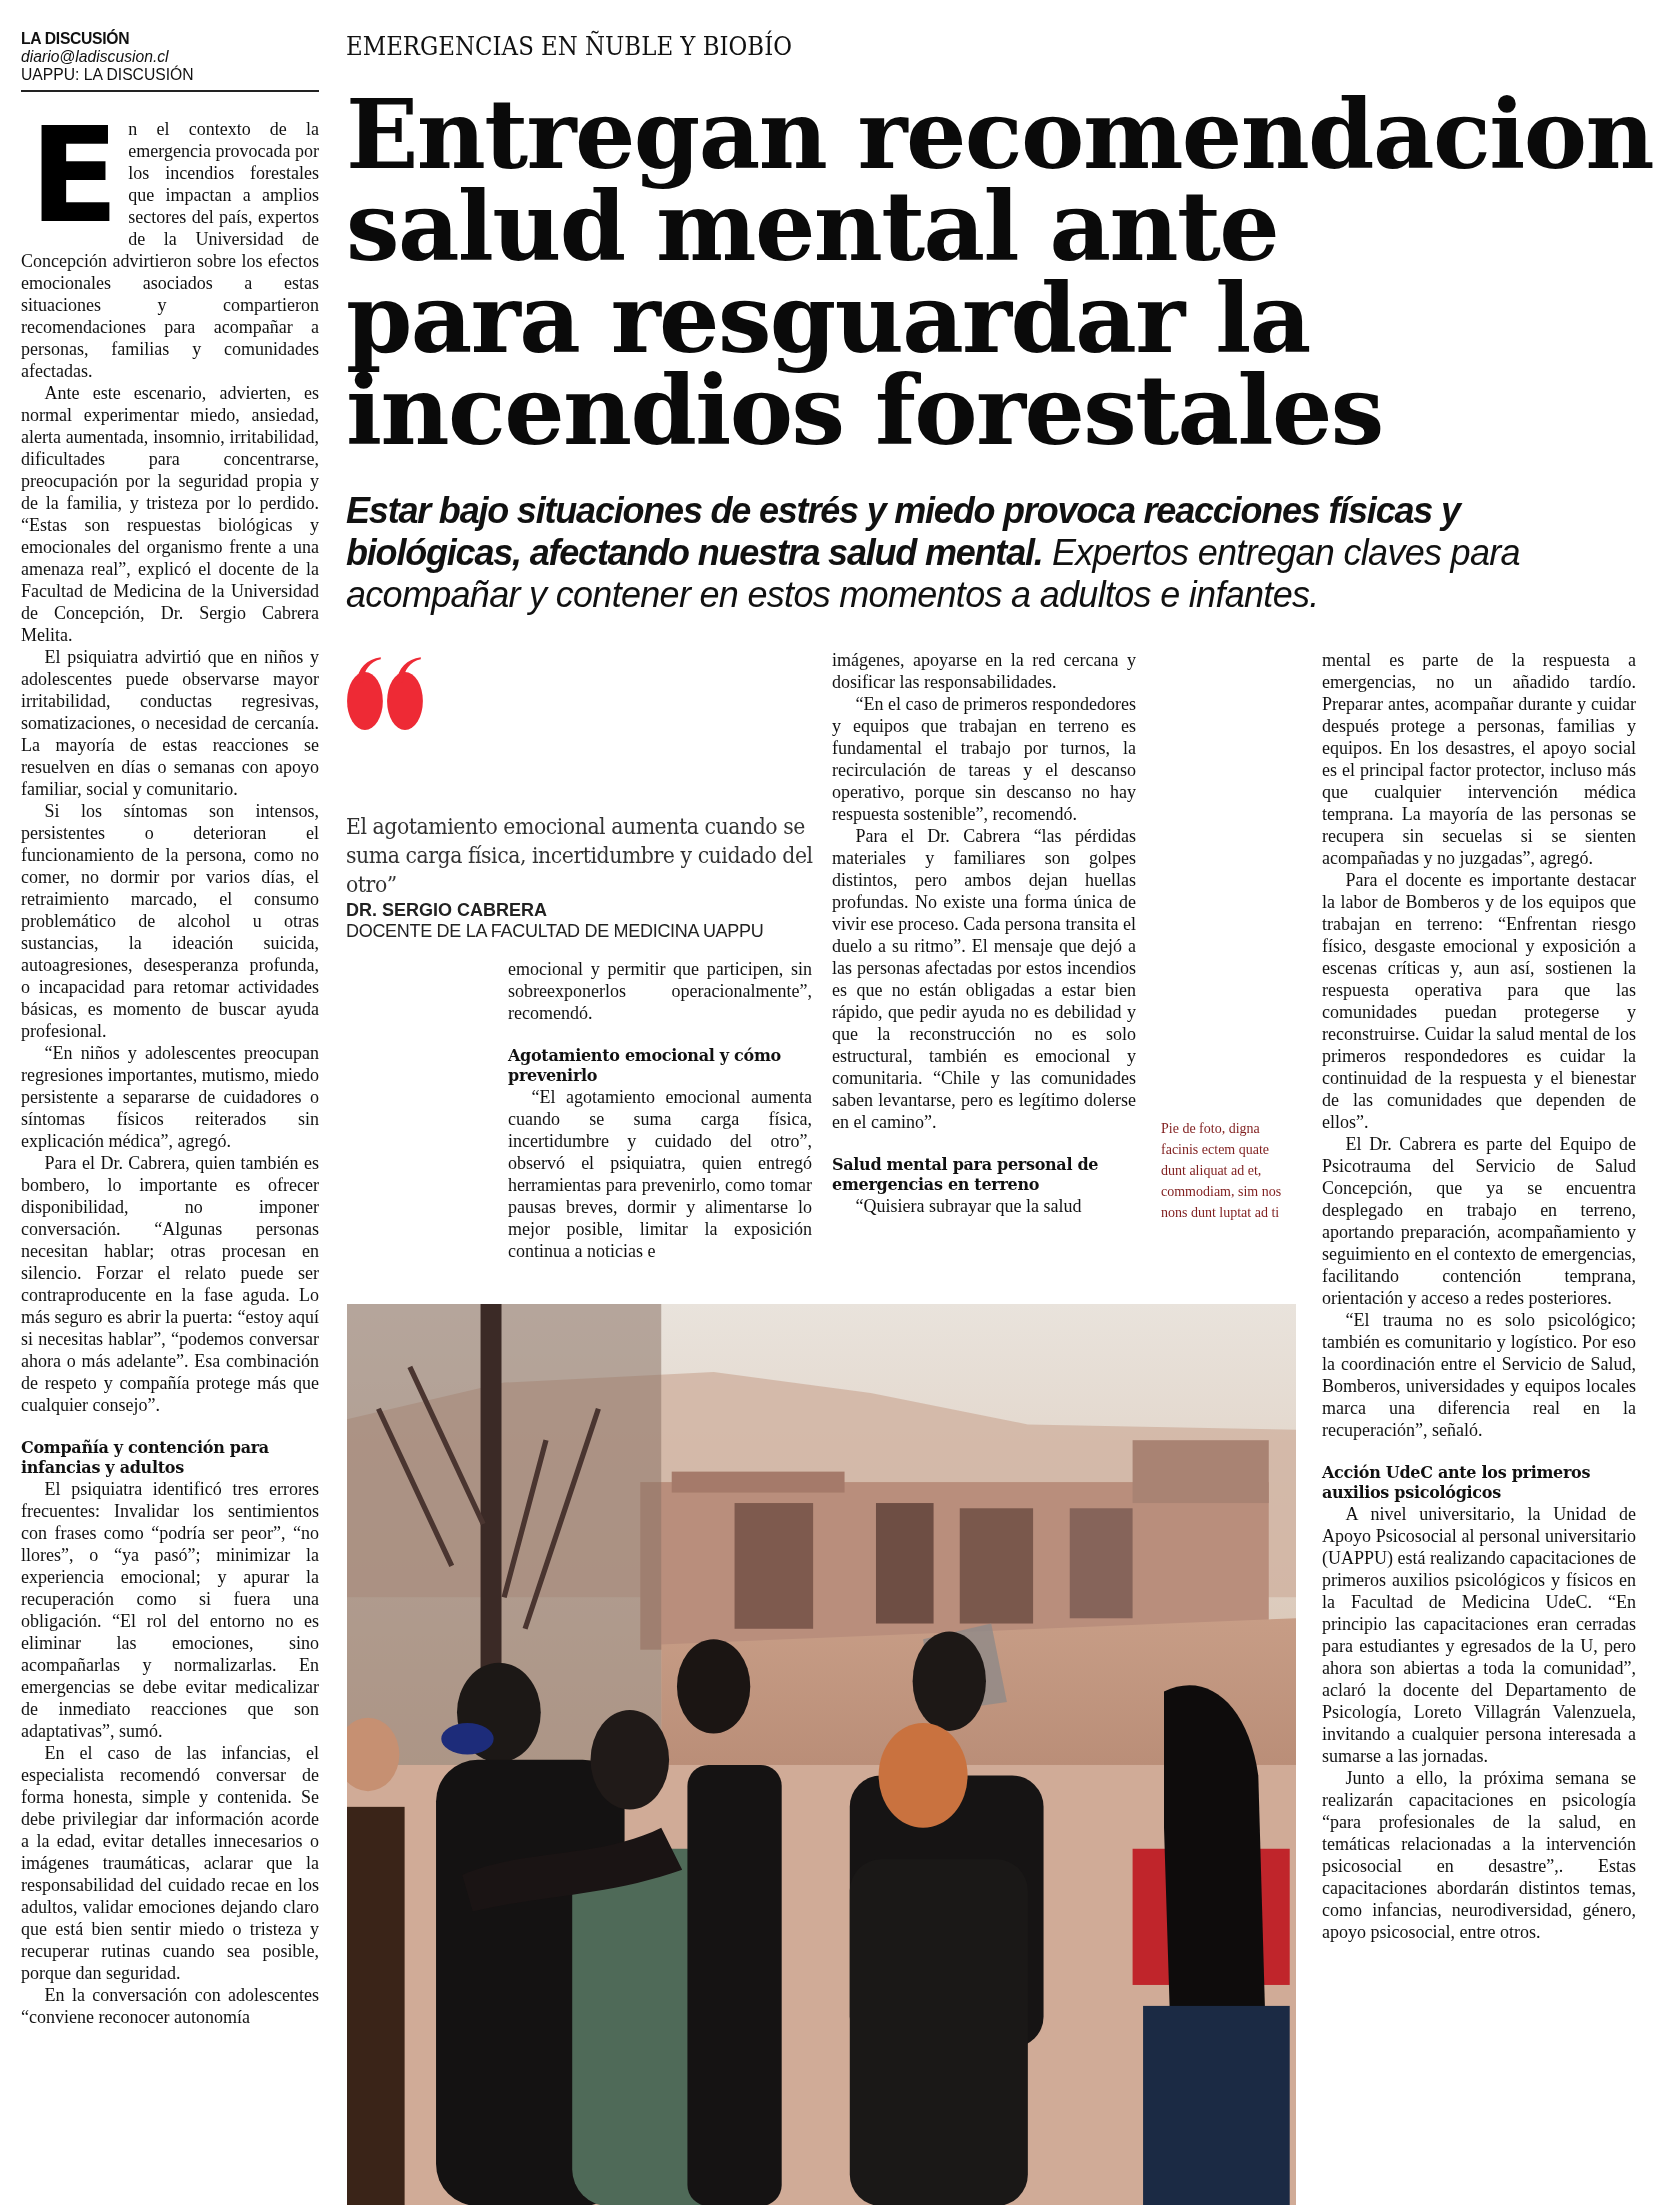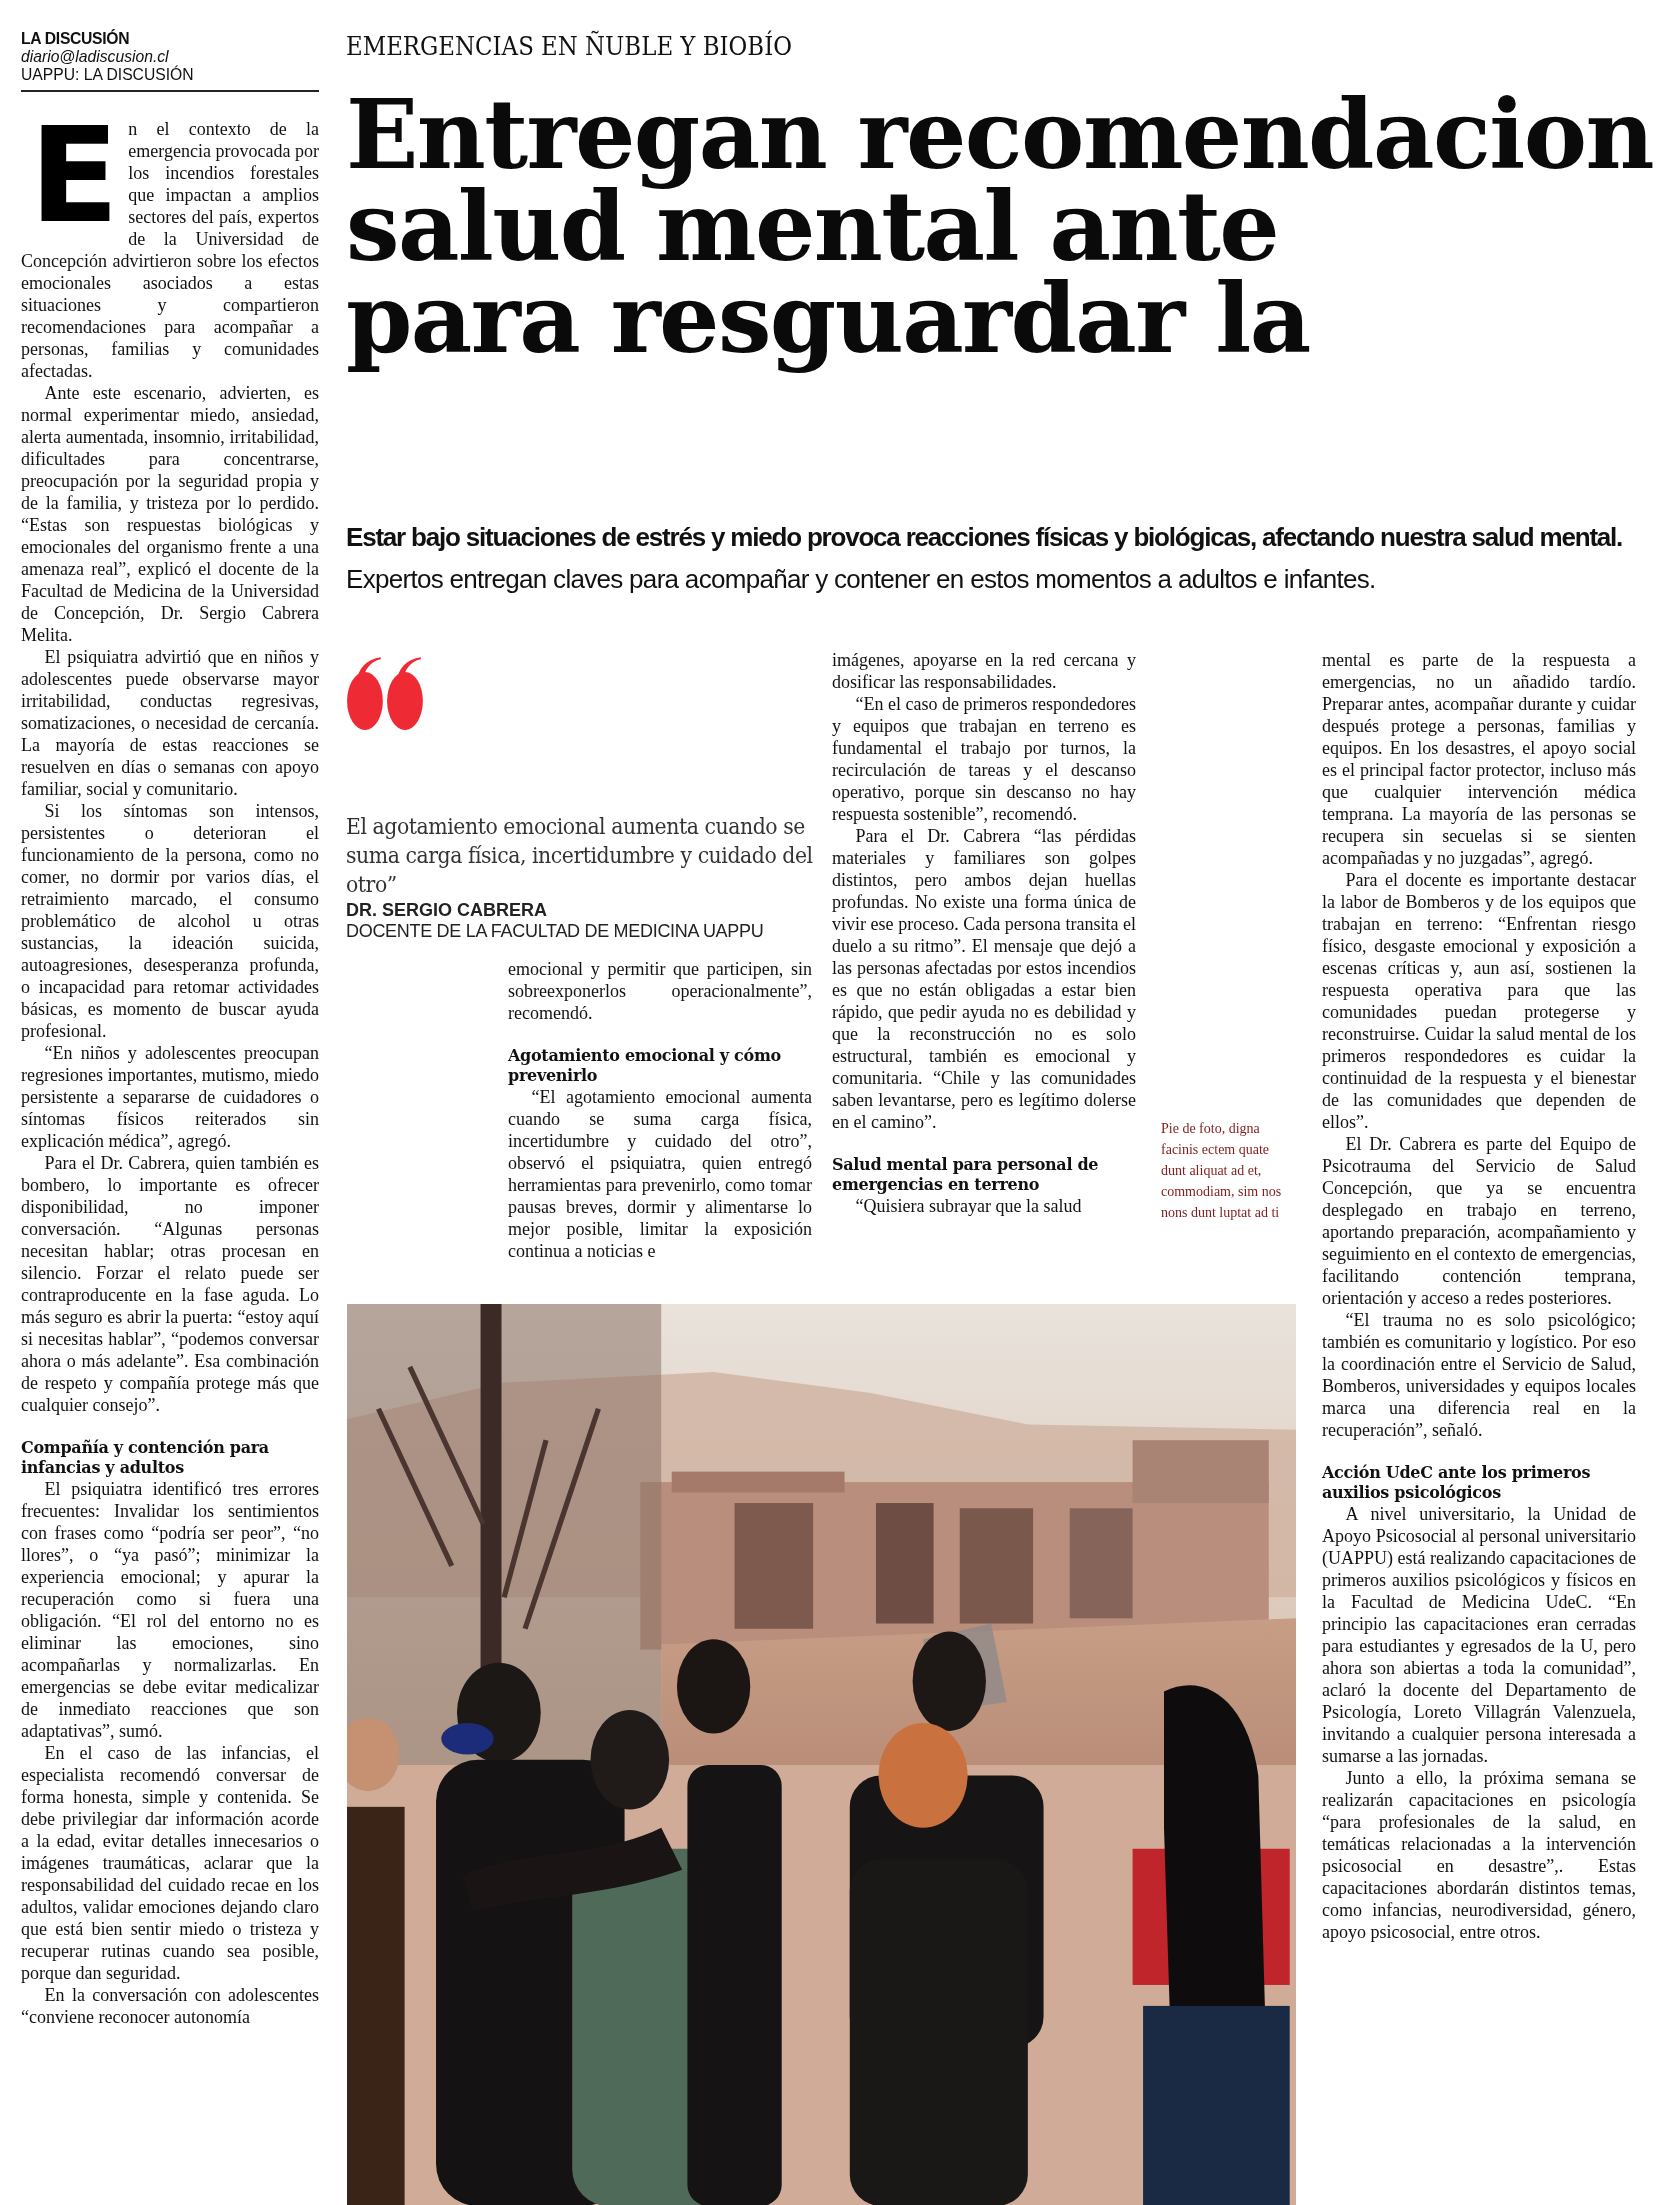--- a/index.html
+++ b/index.html
@@ -13,21 +13,21 @@
   .credits .org { font-weight: 700; font-size: 15.7px; letter-spacing: -0.3px; line-height: 19px; }
   .credits .email { font-style: italic; font-size: 15.7px; line-height: 18px; }
   .credits .photos { font-size: 15.7px; line-height: 18px; }
   .credits-rule { left: 21px; top: 90px; width: 298px; height: 2.1px; background: #222; }
 
   .kicker { left: 346px; top: 31px; font-family: "DejaVu Serif", serif; font-size: 26px; font-weight: 300; letter-spacing: 0px; color: #111; transform: scaleX(0.88); transform-origin: left top; white-space: nowrap; }
 
   .headline { left: 346px; top: 89px; width: 1293px; font-family: "DejaVu Serif", serif; font-weight: 900; font-size: 95px; line-height: 92px; letter-spacing: -1.6px; color: #0a0a0a; }
   .headline span { display: block; white-space: nowrap; }
 
-  .deck { left: 346px; top: 516px; width: 1283px; font-family: "Liberation Sans", "DejaVu Sans", sans-serif; font-size: 26px; line-height: 42px; color: #111; }
+  .deck { left: 346px; top: 490px; width: 1283px; font-family: "Liberation Sans", "DejaVu Sans", sans-serif; font-size: 36px; line-height: 42px; color: #111; font-style: italic; }
   .deck .deck-bold { font-weight: 700; letter-spacing: -1.2px; }
   .deck .deck-light { font-weight: 400; letter-spacing: -0.7px; }
 
   
   .col { font-family: "Liberation Serif", "DejaVu Serif", serif; font-size: 18px; line-height: 22px; color: #111; text-align: justify; hyphens: auto; }
   .col p { text-indent: 23.6px; }
   .col p.noindent { text-indent: 0; }
   .col h3 { font-family: "DejaVu Serif", serif; font-weight: 700; font-size: 16px; line-height: 20px; margin-top: 22px; text-align: left; letter-spacing: -0.3px; }
 
   .col-1 { left: 21px; top: 118px; width: 298px; }
@@ -59,20 +59,21 @@
   <div class="photos">UAPPU: LA DISCUSIÓN</div>
 </div>
 <div class="abs credits-rule"></div>
 
 <div class="abs kicker">EMERGENCIAS EN ÑUBLE Y BIOBÍO</div>
 
 <h1 class="abs headline">
   <span>Entregan recomendaciones</span>
   <span>salud mental ante</span>
   <span>para resguardar la</span>
+  <span>incendios forestales</span>
 </h1>
 
 <div class="abs deck">
   <span class="deck-bold">Estar bajo situaciones de estrés y miedo provoca reacciones físicas y biológicas, afectando nuestra salud mental.</span><span class="deck-light"> Expertos entregan claves para acompañar y contener en estos momentos a adultos e infantes.</span>
 </div>
 
 <div class="abs pullquote">
   <svg class="quote-mark" viewBox="0 0 150 150" style="width:152px;height:79px" preserveAspectRatio="xMinYMin meet">
     <g fill="#ee2a35">
       <ellipse cx="36" cy="93" rx="34" ry="55"></ellipse>

